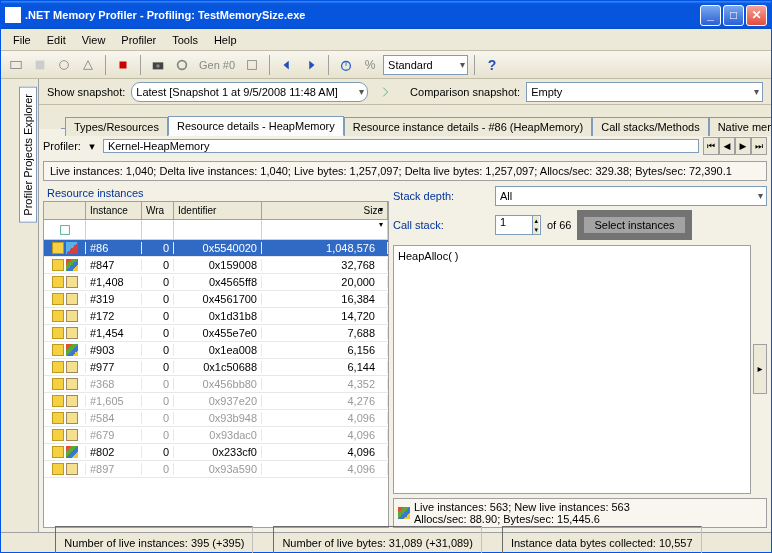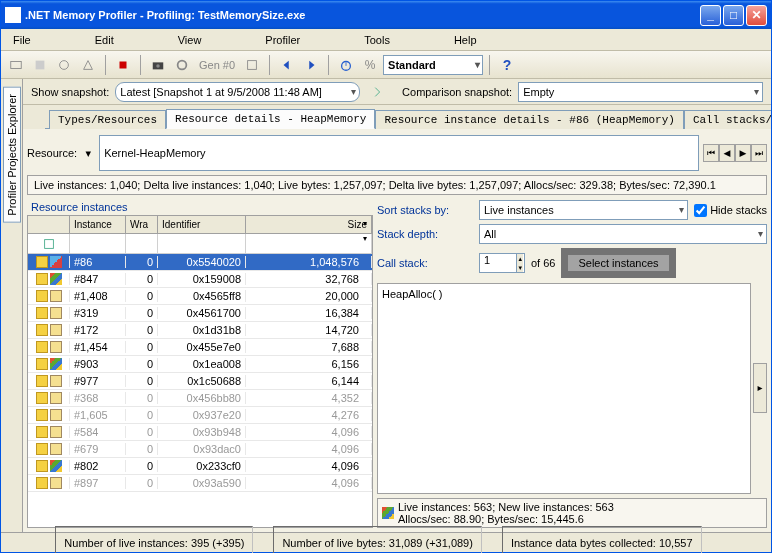--- a/index.html
+++ b/index.html
@@ -6,41 +6,41 @@
 body { background: #ece9d8; overflow: hidden; }
 .window { width: 772px; height: 553px; border: 1px solid #0055e5; background: #ece9d8; display: flex; flex-direction: column; }
 .titlebar { height: 28px; background: linear-gradient(to bottom, #3c8cf0 0%, #0855dd 10%, #0855dd 90%, #054ec3 100%); display: flex; align-items: center; padding: 0 4px; color: white; font-weight: bold; font-size: 13px; }
 .titlebar .icon { width: 16px; height: 16px; margin-right: 4px; background: #fff; }
 .titlebar .title { flex: 1; }
 .tb-btns { display: flex; gap: 2px; }
 .tb-btn { width: 21px; height: 21px; border: 1px solid #fff; border-radius: 3px; display: flex; align-items: center; justify-content: center; color: #fff; font-weight: bold; font-size: 12px; cursor: pointer; }
 .tb-min { background: linear-gradient(to bottom, #7ba8ed, #2860d8); }
 .tb-max { background: linear-gradient(to bottom, #7ba8ed, #2860d8); }
 .tb-close { background: linear-gradient(to bottom, #f5a29a, #e14d3d); }
-.menubar { height: 22px; background: #ece9d8; display: flex; align-items: center; padding: 4px 4px; border-bottom: 1px solid #c0bca8; gap: 48px; }
+.menubar { height: 22px; background: #ece9d8; display: flex; align-items: center; padding: 4px 4px; border-bottom: 1px solid #c0bca8; }
 .menubar .menu-item { padding: 2px 8px; cursor: pointer; }
 .toolbar { height: 28px; background: linear-gradient(to bottom, #f8f6ef, #e7e3cf); display: flex; align-items: center; padding: 0 4px; border-bottom: 1px solid #c0bca8; gap: 2px; }
 .tool-btn { width: 22px; height: 22px; display: flex; align-items: center; justify-content: center; cursor: pointer; border: 1px solid transparent; }
 .tool-sep { width: 1px; height: 20px; background: #a0a0a0; margin: 0 4px; }
 .tool-combo { height: 20px; border: 1px solid #7f9db9; background: #fff; padding: 0 16px 0 4px; display: flex; align-items: center; position: relative; }
 .tool-combo::after { content: "▾"; position: absolute; right: 2px; color: #555; font-size: 10px; }
 .snapshot-bar { height: 26px; display: flex; align-items: center; padding: 0 8px; gap: 6px; border-bottom: 1px solid #c0bca8; }
 .snapshot-bar label { white-space: nowrap; }
 .combo { border: 1px solid #7f9db9; background: #fff; height: 20px; display: flex; align-items: center; padding: 0 4px; position: relative; }
 .combo-wide { flex: 1; max-width: 260px; border-radius: 9px; }
 .combo::after { content: "▾"; position: absolute; right: 3px; top: 3px; color: #555; font-size: 10px; }
 .tabbar { height: 24px; display: flex; align-items: flex-end; padding: 0 4px; gap: 0; border-bottom: 1px solid #7f9db9; background: #ece9d8; margin-left: 22px; }
-.tab { padding: 3px 8px; border: 1px solid #7f9db9; border-bottom: none; background: #ece9d8; cursor: pointer; position: relative; top: 1px; white-space: nowrap; font-family: Liberation Mono, monospace; }
+.tab { padding: 3px 8px; border: 1px solid #7f9db9; border-bottom: none; background: #ece9d8; cursor: pointer; position: relative; top: 8px; white-space: nowrap; }
 .tab.active { background: #fcfcfc; border-bottom: 1px solid #fcfcfc; }
-.content-wrap { flex: 1; display: flex; overflow: hidden; }
+.content-wrap { flex: 1; display: flex; overflow: hidden; padding-left: 16px; }
 .side-tab { width: 22px; background: #ece9d8; border-right: 1px solid #a0a0a0; display: flex; align-items: flex-start; justify-content: center; padding-top: 8px; }
 .side-tab-text { writing-mode: vertical-lr; transform: rotate(180deg); background: #fcfcfc; border: 1px solid #7f9db9; padding: 6px 2px; font-size: 11px; }
 .main { flex: 1; background: #f3f1e5; display: flex; flex-direction: column; padding: 4px; overflow: hidden; }
 .resource-row { display: flex; align-items: center; gap: 4px; margin: 2px 0 4px 0; }
-.resource-combo { flex: 1; border: 1px solid #7f9db9; background: #fff; height: 36px; display: flex; align-items: center; padding: 0 4px; position: relative; }
+.resource-combo { flex: 1; border: 1px solid #7f9db9; background: #fff; height: 14px; display: flex; align-items: center; padding: 0 4px; position: relative; }
 .nav-btns { display: flex; gap: 0; }
 .nav-btn { width: 16px; height: 18px; border: 1px solid #a0a0a0; background: #ece9d8; display: flex; align-items: center; justify-content: center; font-size: 9px; cursor: pointer; }
 .stats-bar { border: 1px solid #a0a0a0; background: #f8f6ef; padding: 3px 6px; margin-bottom: 4px; font-size: 11px; white-space: nowrap; overflow: hidden; }
 .panels { flex: 1; display: flex; gap: 4px; overflow: hidden; }
 .left-panel { width: 346px; display: flex; flex-direction: column; }
 .panel-title { color: #003399; padding: 2px 4px; font-size: 11px; }
 .grid { flex: 1; border: 1px solid #a0a0a0; background: #fff; display: flex; flex-direction: column; overflow: hidden; }
 .grid-header { display: flex; background: #ece9d8; border-bottom: 1px solid #a0a0a0; }
 .grid-header .gh { border-right: 1px solid #a0a0a0; padding: 3px 4px; font-size: 10px; overflow: hidden; white-space: nowrap; }
 .gh-blank { width: 42px; }
@@ -162,21 +162,21 @@
         </svg>
       </div>
     <div class="tool-sep"></div>
     <div class="tool-btn">
         <svg viewBox="0 0 16 16">
           <circle cx="8" cy="9" r="5" fill="none" stroke="#2860d0" stroke-width="1.5"></circle>
           <line x1="8" y1="9" x2="8" y2="5" stroke="#2860d0"></line>
         </svg>
       </div>
     <div class="tool-btn" style="font-size:12px;color:#888;">%</div>
-    <div class="tool-combo" style="width:100px;font-weight:bold;">
+    <div class="tool-combo" style="width:85px;">
         <span>Standard</span>
       </div>
     <div class="tool-sep"></div>
     <div class="tool-btn" style="color:#2050c0;font-weight:bold;font-size:14px;">?</div>
   </div>
 
   <div class="content-wrap">
     <div class="side-tab">
       <div class="side-tab-text">Profiler Projects Explorer</div>
     </div>
@@ -201,21 +201,21 @@
       <div class="tabbar" id="tabbar">
           <div class="tab">Types/Resources</div>
           <div class="tab active">Resource details - HeapMemory</div>
           <div class="tab">Resource instance details - #86 (HeapMemory)</div>
           <div class="tab">Call stacks/Methods</div>
           <div class="tab">Native memory</div>
         </div>
 
       <div class="main">
         <div class="resource-row">
-          <label>Resource:</label>
+          <label>Profiler:</label>
           <div class="tool-btn" style="width:14px;">▾</div>
           <div class="resource-combo">
               <span>Kernel-HeapMemory</span>
             </div>
           <div class="nav-btns">
             <div class="nav-btn">⏮</div>
             <div class="nav-btn">◀</div>
             <div class="nav-btn">▶</div>
             <div class="nav-btn">⏭</div>
           </div>
@@ -385,30 +385,20 @@
                     <div class="gc gc-wra">0</div>
                     <div class="gc gc-id">0x93a590</div>
                     <div class="gc gc-size">4,096</div>
                   </div>
                 </div>
             </div>
           </div>
 
           <div class="right-panel">
             <div class="form-row">
-              <label>Sort stacks by:</label>
-              <div class="combo">
-                  <span>Live instances</span>
-                </div>
-              <div class="checkbox-wrap">
-                <input type="checkbox" checked="" style="">
-                <span>Hide stacks</span>
-              </div>
-            </div>
-            <div class="form-row">
               <label>Stack depth:</label>
               <div class="combo">
                   <span>All</span>
                 </div>
             </div>
             <div class="form-row">
               <label>Call stack:</label>
               <div class="spinner"><span>1</span></div>
               <span>of 66</span>
               <button class="btn">Select instances</button>

